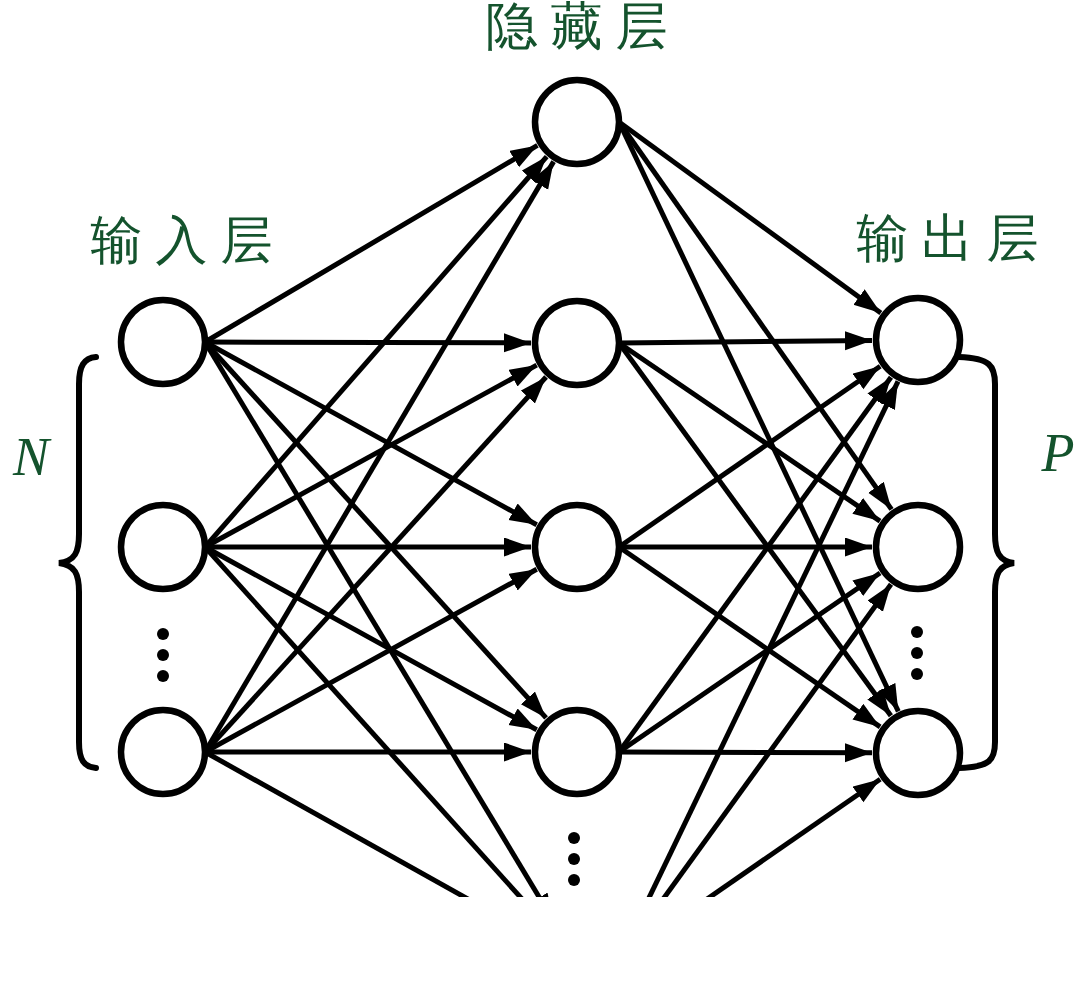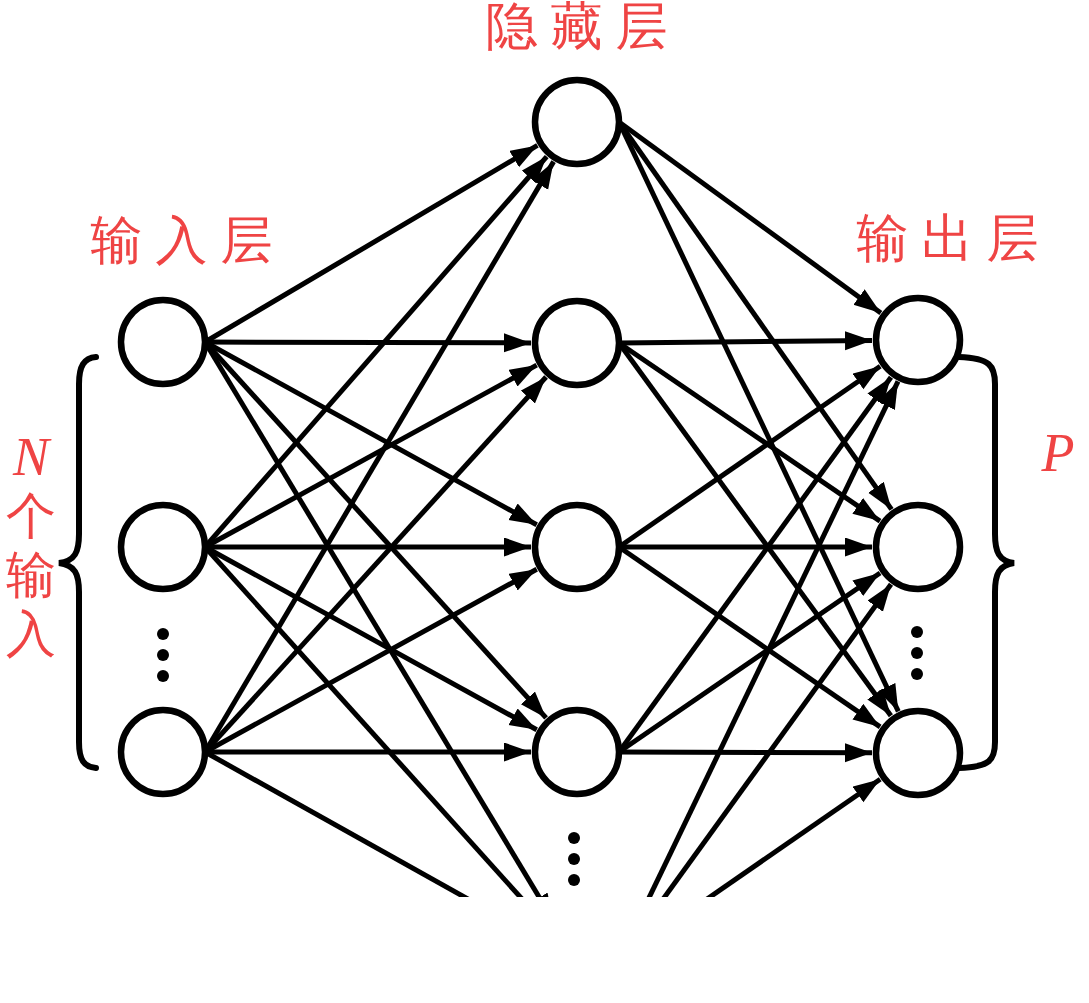--- a/index.html
+++ b/index.html
@@ -1,19 +1,19 @@
 <!DOCTYPE html>
 <html><head>
 <meta charset="utf-8">
 <title>Diagram</title>
 <style>
   html,body{margin:0;padding:0;background:#fff;}
   .figure{
     position:relative;width:1089px;height:897px;background:#ffffff;
-    font-family:"Liberation Serif","DejaVu Serif",serif;color:#ef4444;overflow:hidden;
+    font-family:"Liberation Serif","DejaVu Serif",serif;color:#14532d;overflow:hidden;
   }
   .figure svg{position:absolute;left:0;top:0;}
   .layer-label{
     position:absolute;font-size:52px;letter-spacing:13px;white-space:nowrap;
     transform:translateX(-50%);line-height:1.05;font-weight:normal;
   }
   #hidden-layer-label{left:583px;top:0px;}
   #input-layer-label{left:188px;top:214px;}
   #output-layer-label{left:954px;top:212px;}
   .v-note{position:absolute;width:62px;text-align:center;font-size:50px;line-height:59px;}
@@ -88,20 +88,19 @@
     </svg>
 
   <div class="layer-label" id="hidden-layer-label">隐藏层</div>
 
   <div class="layer-label" id="output-layer-label">输出层</div>
 
   <div class="layer-label" id="input-layer-label">输入层</div>
 
   <div class="v-note" id="left-note">
     <span class="letter">N</span>
-    <span class="chars">个输入</span>
   </div>
 
   <div class="v-note" id="right-note">
     <span class="letter">P</span>
   </div>
 
 </div>
 
 </body></html>

